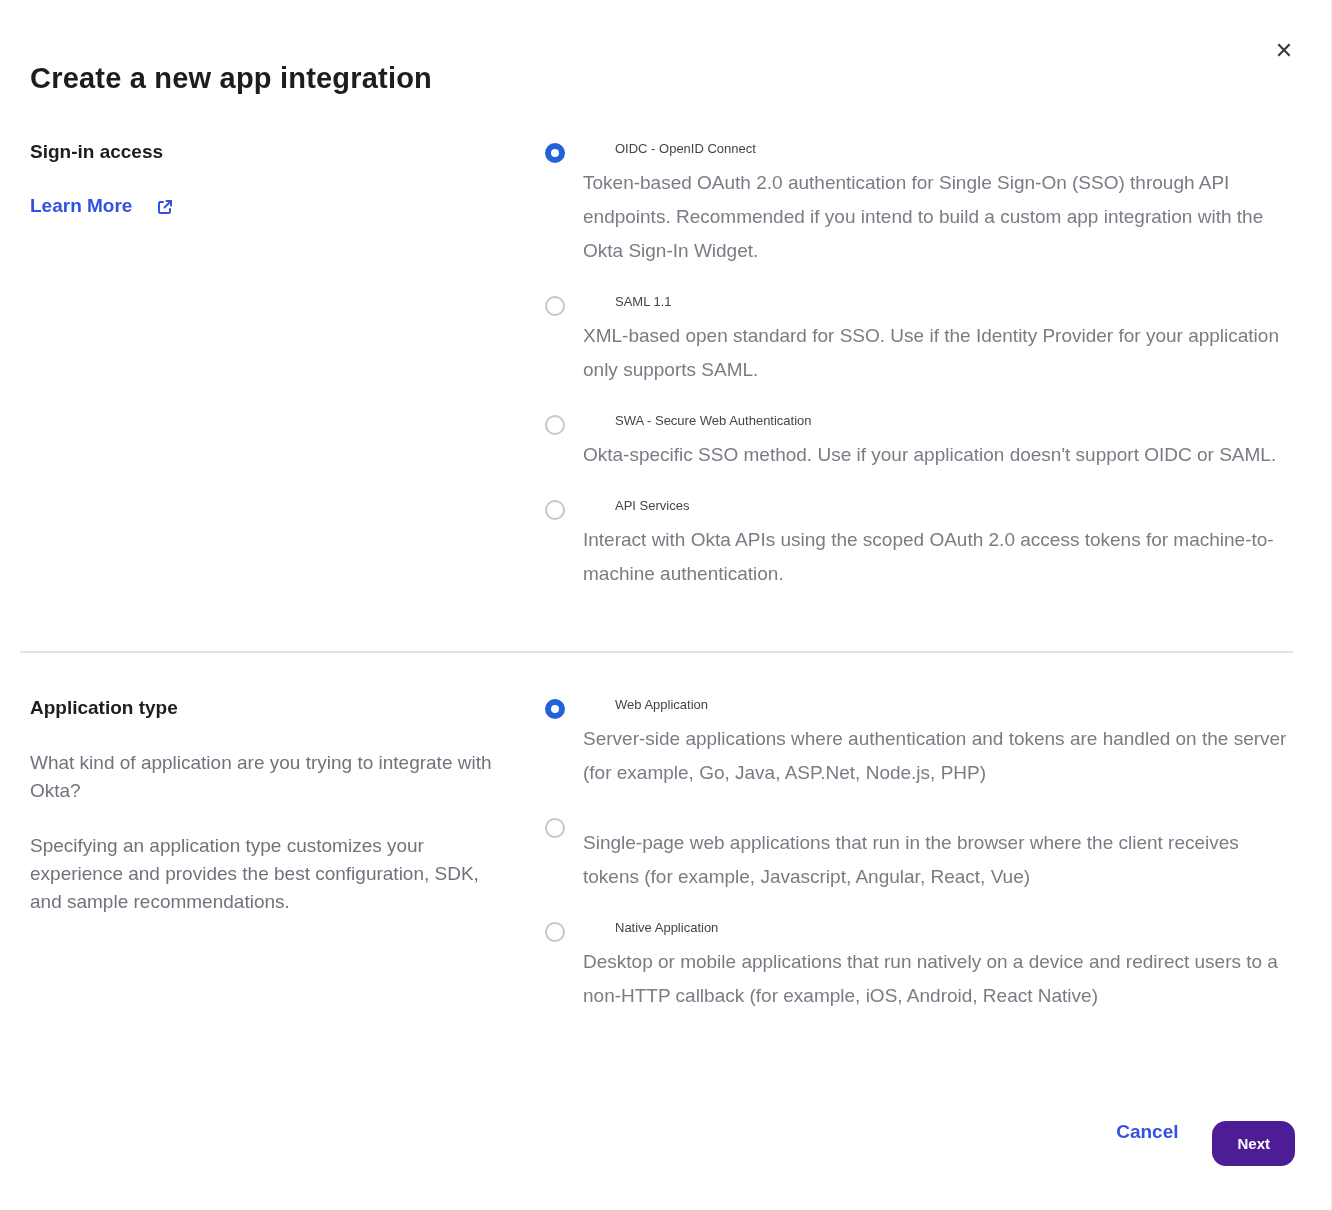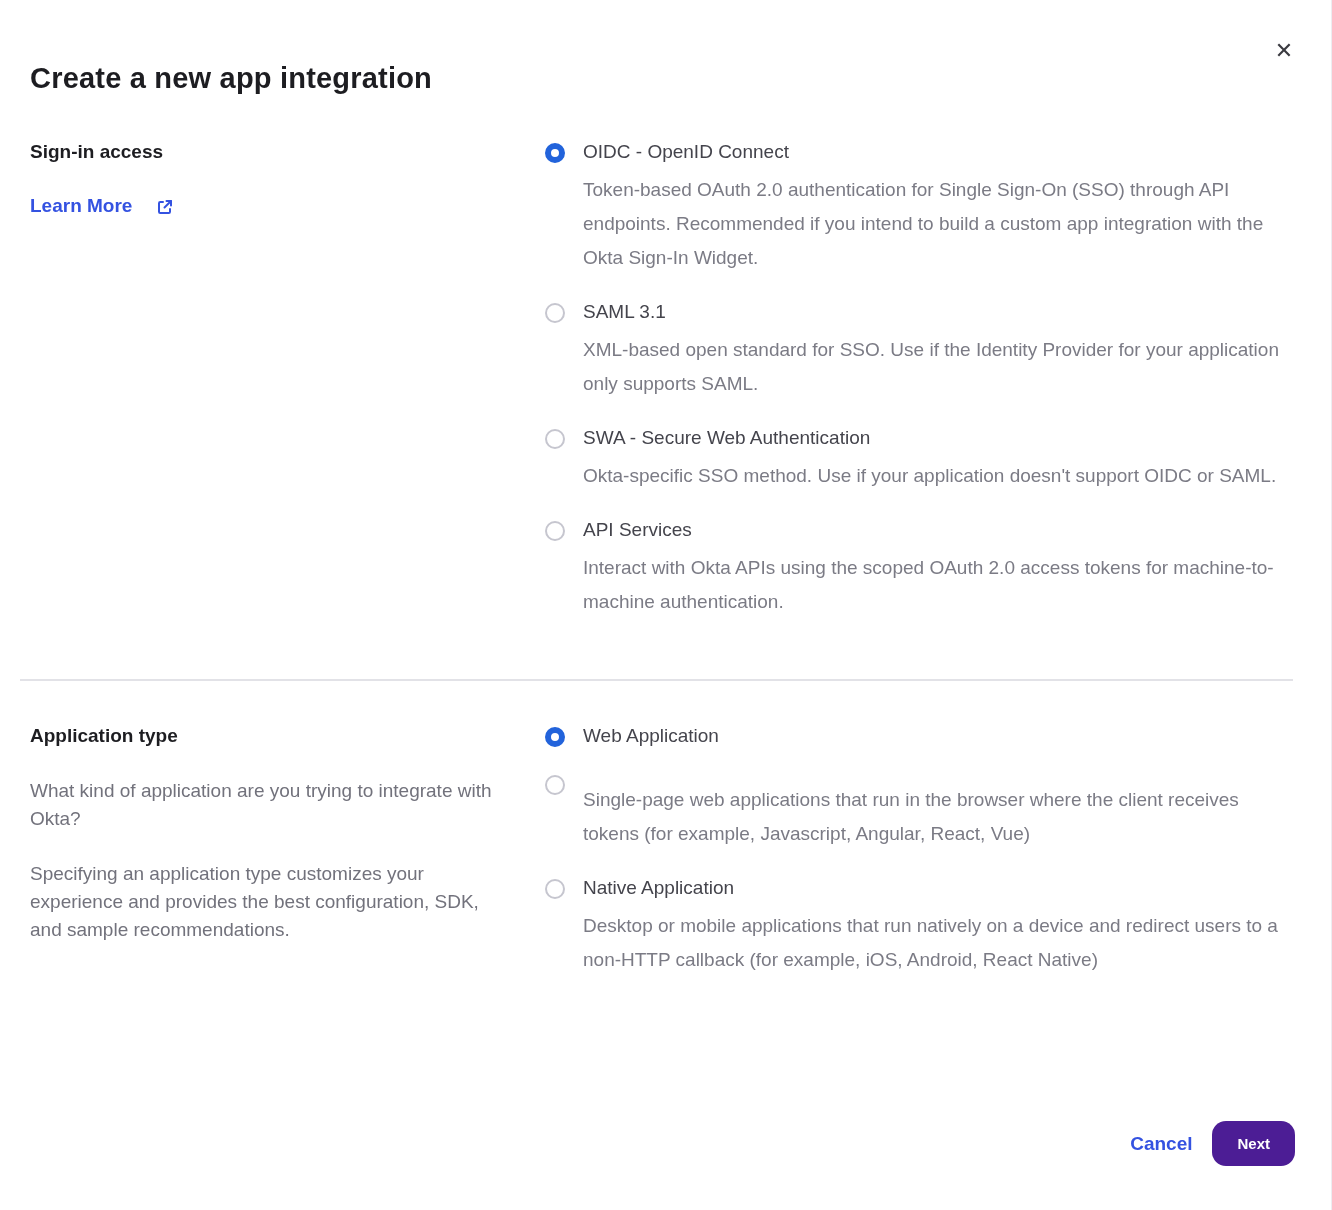--- a/index.html
+++ b/index.html
@@ -53,34 +53,34 @@
   .option { display: flex; align-items: flex-start; margin-bottom: 26px; }
   .option:last-child { margin-bottom: 0; }
   .radio {
     width: 20px; height: 20px; border-radius: 50%;
     border: 2px solid #c6c6cf; background: #ffffff;
     flex: 0 0 20px; margin-top: 2px; cursor: pointer;
   }
   .radio.selected { border: 6px solid #2263db; }
   .option-body { margin-left: 18px; }
   .option-label {
-    font-size: 19px; color: #44444c; cursor: pointer;
+    font-size: 13px; color: #44444c; cursor: pointer; margin-left: 32px;
   }
   .option-desc {
     font-size: 19px; line-height: 34px; color: #7b7b85;
     margin-top: 10px; max-width: 712px;
   }
   .divider {
     height: 2px; background: #e2e2e7;
     margin: 60px 2px 0 -10px;
   }
   .app-row { margin-top: 44px; }
   .footer {
     position: absolute; right: 36px; bottom: 44px;
-    display: flex; align-items: center; gap: 20px;
+    display: flex; align-items: flex-start; gap: 34px;
   }
   .cancel-link {
     color: #3452e1; font-size: 19px; font-weight: 600;
     cursor: pointer; text-decoration: none;
   }
   .next-btn {
     background: #4c1d95; color: #ffffff;
     font-family: "Liberation Sans", sans-serif;
     font-size: 15px; font-weight: 700;
     border: none; border-radius: 14px;
@@ -116,21 +116,21 @@
         <span class="radio selected"></span>
         <div class="option-body">
           <div class="option-label">OIDC - OpenID Connect</div>
           <div class="option-desc">Token-based OAuth 2.0 authentication for Single Sign-On (SSO) through API endpoints. Recommended if you intend to build a custom app integration with the Okta Sign-In Widget.</div>
         </div>
       </div>
 
       <div class="option">
         <span class="radio"></span>
         <div class="option-body">
-          <div class="option-label">SAML 3.1</div>
+          <div class="option-label">SAML 1.1</div>
           <div class="option-desc">XML-based open standard for SSO. Use if the Identity Provider for your application only supports SAML.</div>
         </div>
       </div>
 
       <div class="option">
         <span class="radio"></span>
         <div class="option-body">
           <div class="option-label">SWA - Secure Web Authentication</div>
           <div class="option-desc">Okta-specific SSO method. Use if your application doesn't support OIDC or SAML.</div>
         </div>
@@ -154,20 +154,21 @@
       <div class="section-heading">Application type</div>
       <p class="left-para">What kind of application are you trying to integrate with Okta?</p>
       <p class="left-para">Specifying an application type customizes your experience and provides the best configuration, SDK, and sample recommendations.</p>
     </div>
     <div class="right-col">
 
       <div class="option">
         <span class="radio selected"></span>
         <div class="option-body">
           <div class="option-label">Web Application</div>
+          <div class="option-desc">Server-side applications where authentication and tokens are handled on the server (for example, Go, Java, ASP.Net, Node.js, PHP)</div>
         </div>
       </div>
 
       <div class="option">
         <span class="radio"></span>
         <div class="option-body">
           <div class="option-desc">Single-page web applications that run in the browser where the client receives tokens (for example, Javascript, Angular, React, Vue)</div>
         </div>
       </div>
 

